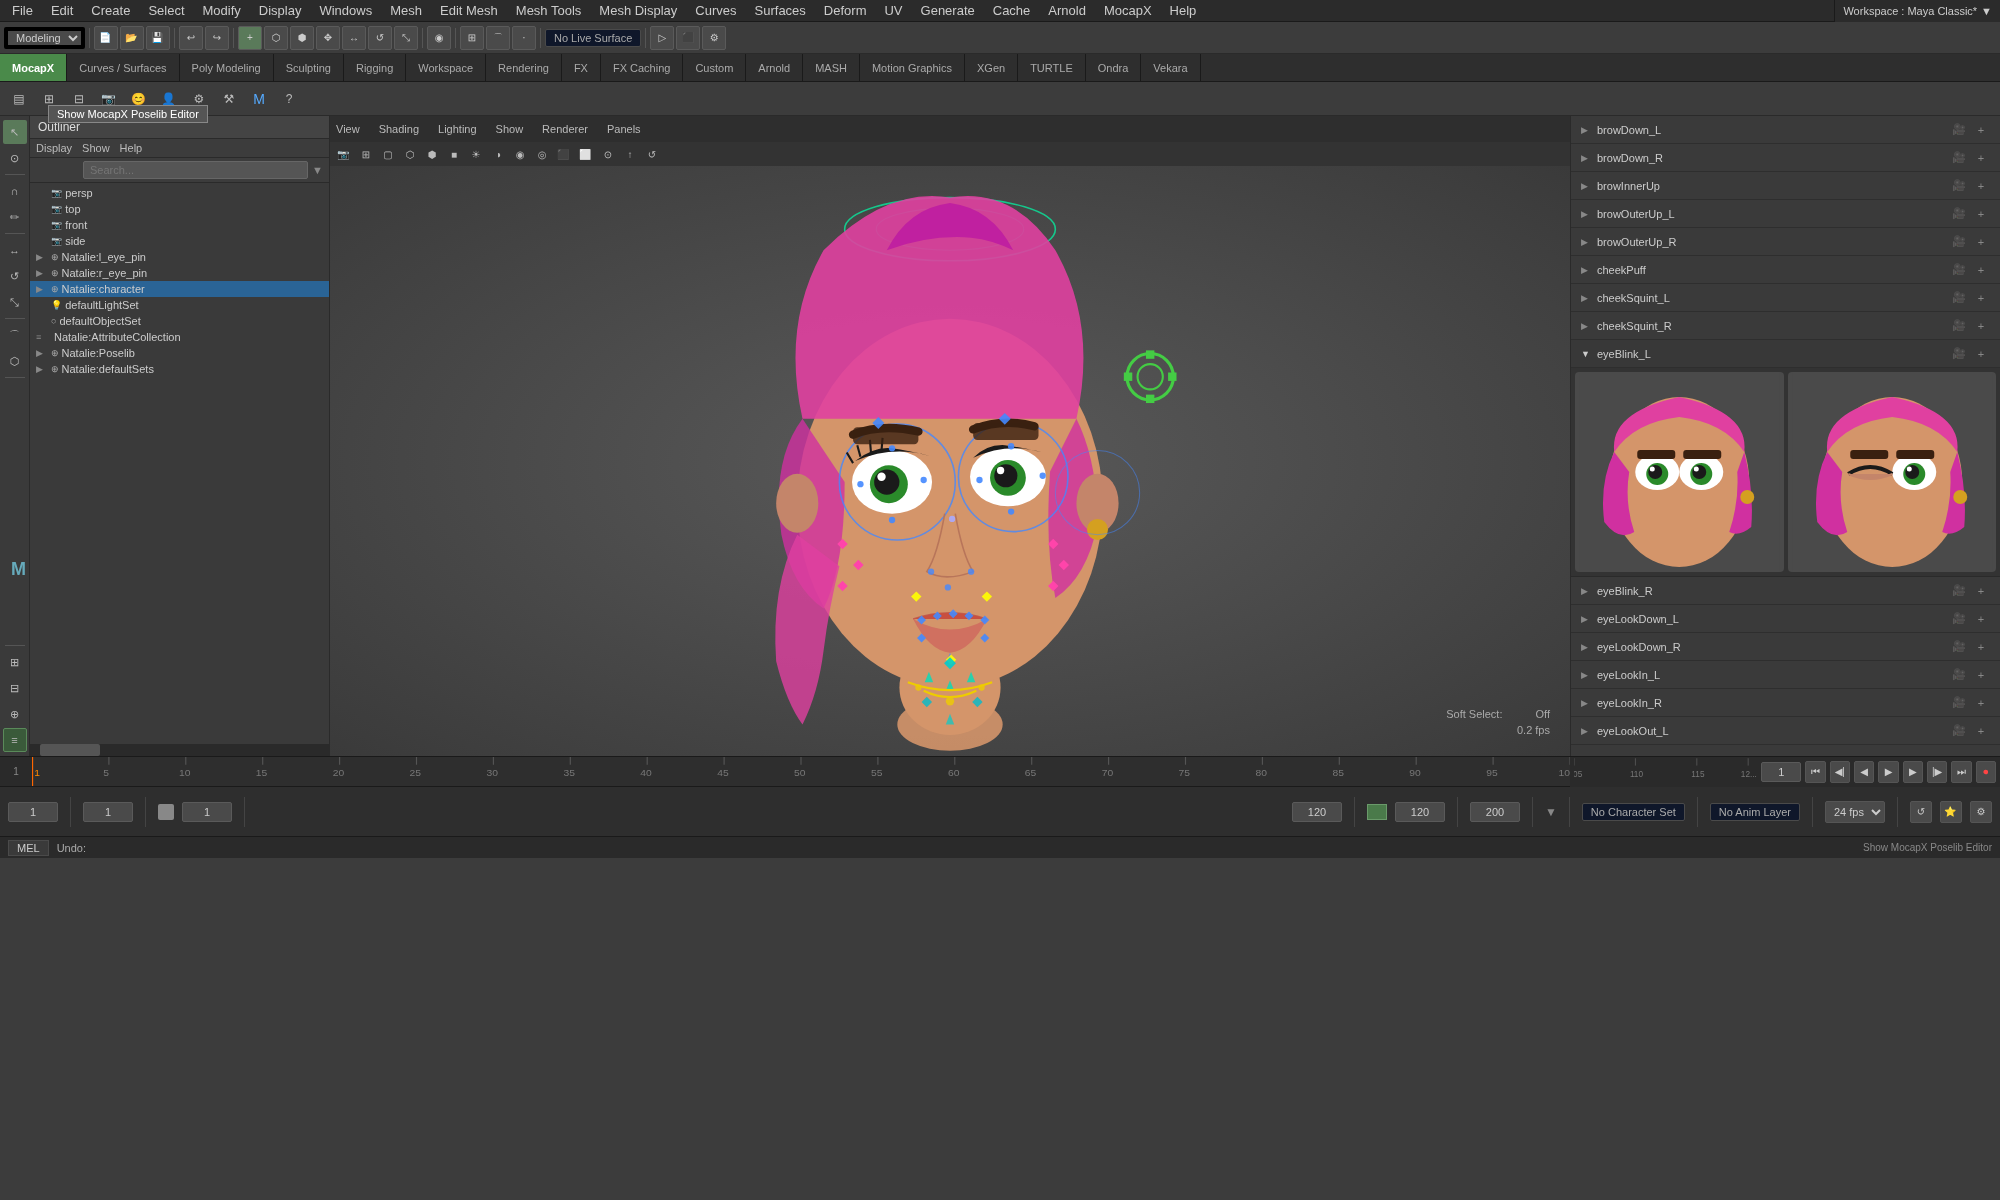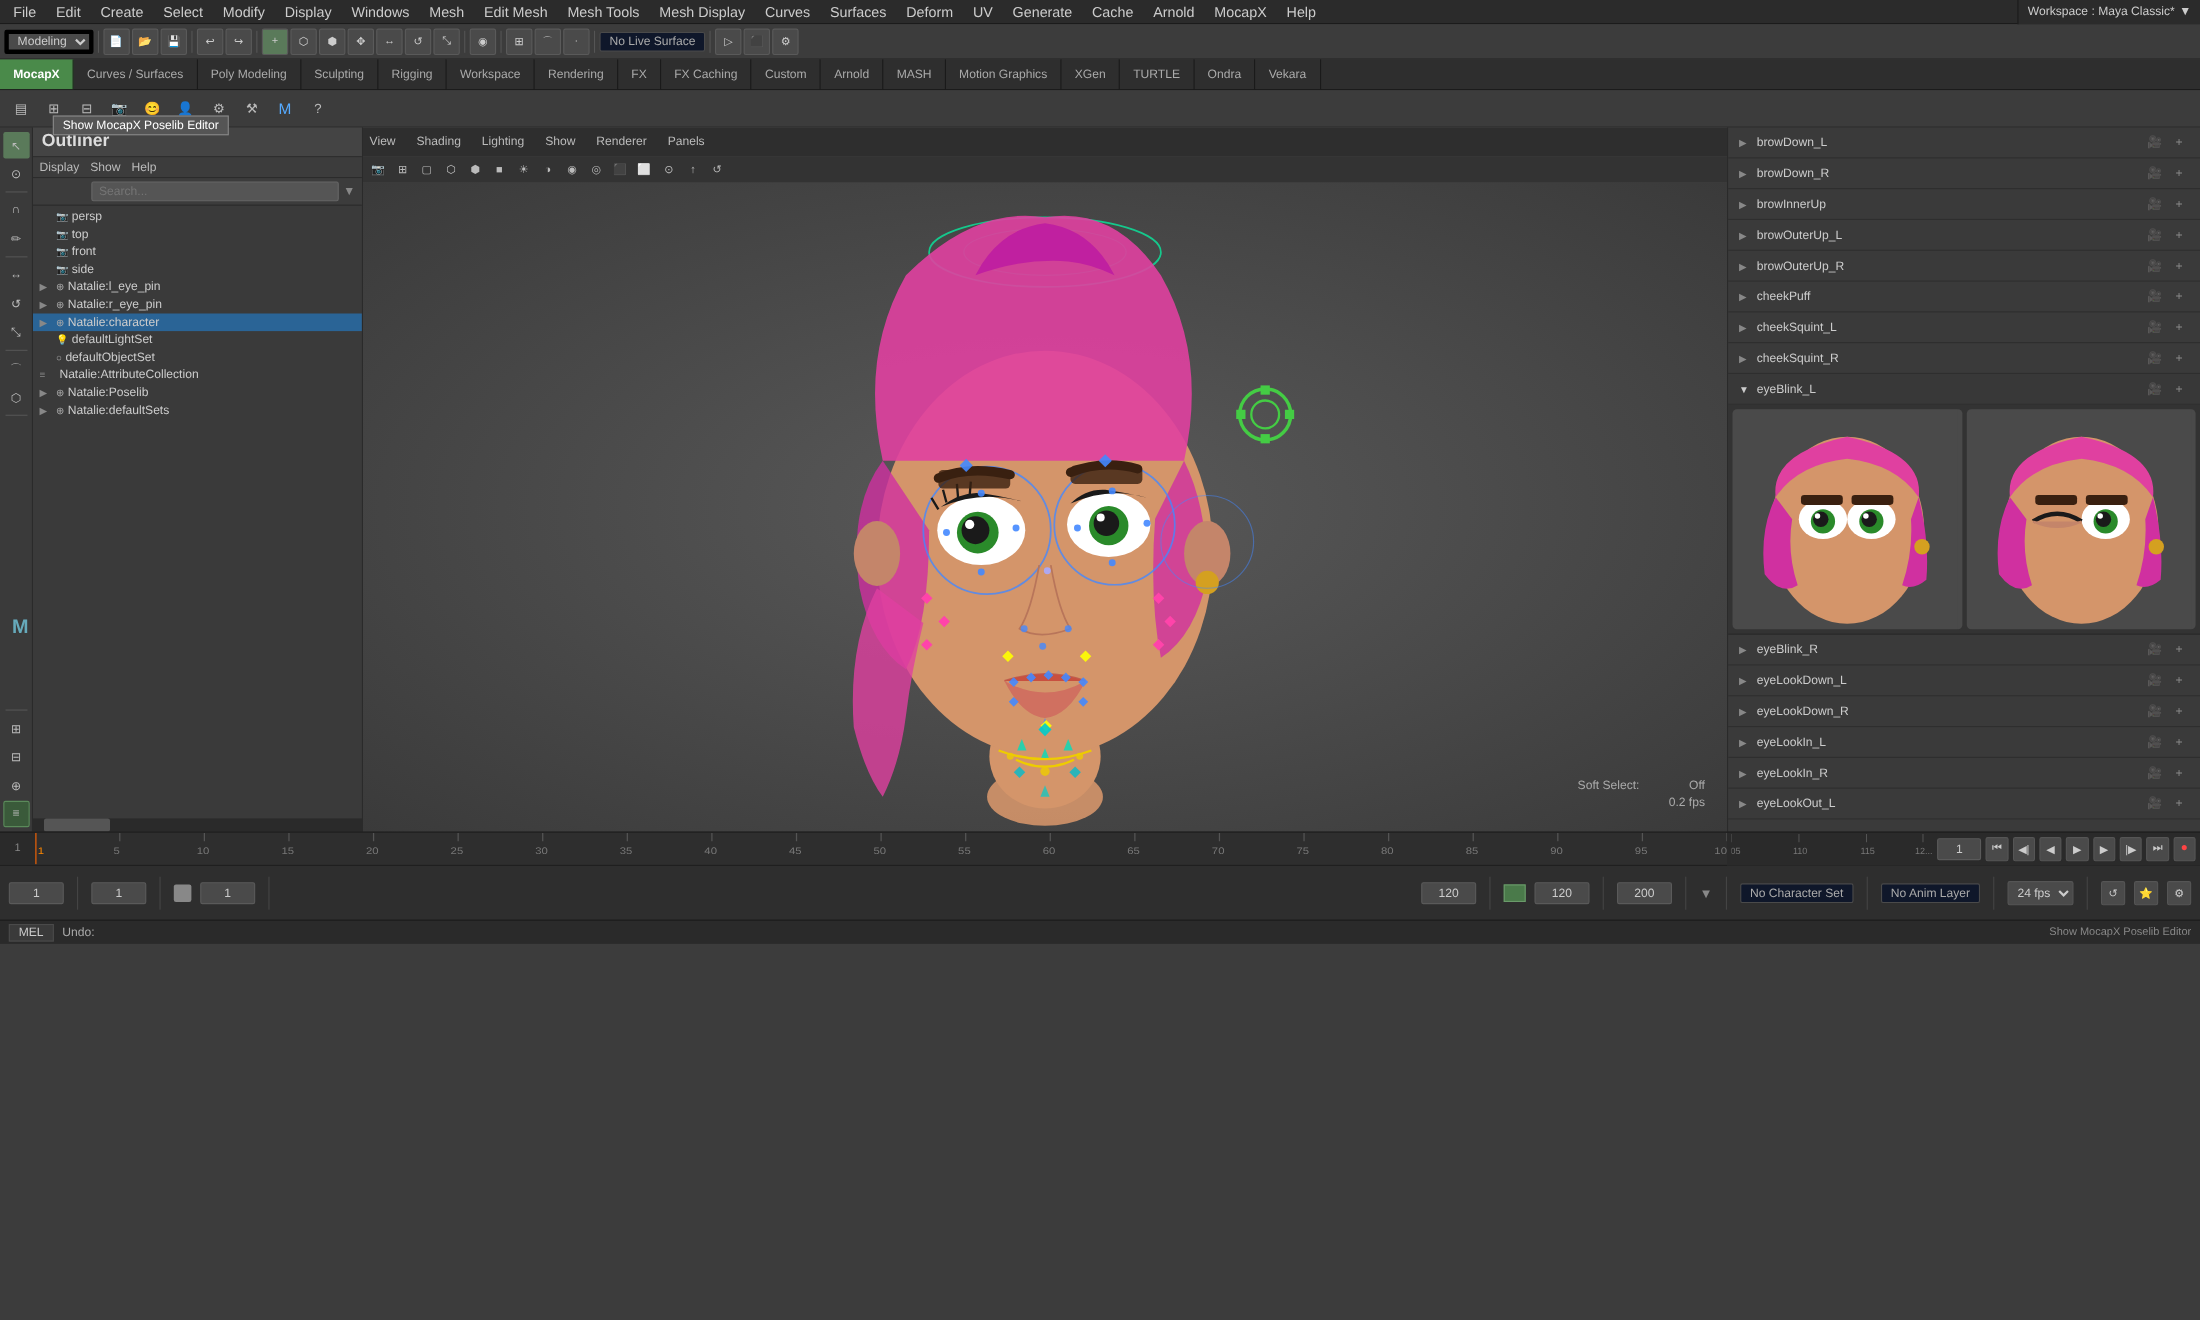--- a/index.html
+++ b/index.html
@@ -141,22 +141,22 @@
       width: 300px;
       background: #3a3a3a;
       border-right: 1px solid #2a2a2a;
       display: flex;
       flex-direction: column;
       flex-shrink: 0;
     }
     #outliner-header {
       background: #444;
       padding: 4px 8px;
-      font-size: 16px;
-      font-weight: bold;
+      font-size: 12px;
+      font-weight: normal;
       color: #ddd;
       border-bottom: 1px solid #2a2a2a;
     }
     #outliner-menu {
       display: flex;
       gap: 10px;
       padding: 3px 6px;
       background: #3c3c3c;
       border-bottom: 1px solid #2a2a2a;
       font-size: 11px;
@@ -826,21 +826,21 @@
         <rect x="316" y="468" width="8" height="8" fill="#00cccc" opacity="0.9" transform="rotate(45 320 472)"></rect>
 
         <rect x="295" y="505" width="7" height="7" fill="#00bbcc" opacity="0.8" transform="rotate(45 298 508)"></rect>
         <rect x="343" y="505" width="7" height="7" fill="#00bbcc" opacity="0.8" transform="rotate(45 346 508)"></rect>
         <polygon points="320,520 316,530 324,530" fill="#00cccc" opacity="0.7"></polygon>
       </svg>
 
       <div class="soft-select-info">
         <div>
           <span>Soft Select:</span>
-          <span style="margin-left:42px;">Off</span>
+          <span style="margin-left:30px;">Off</span>
         </div>
         <div style="text-align:right;margin-top:4px;">0.2 fps</div>
       </div>
     </div>
   </div>
 
   <div id="right-panel">
     <div class="right-panel-scroll">
 
       <div class="pose-item">

